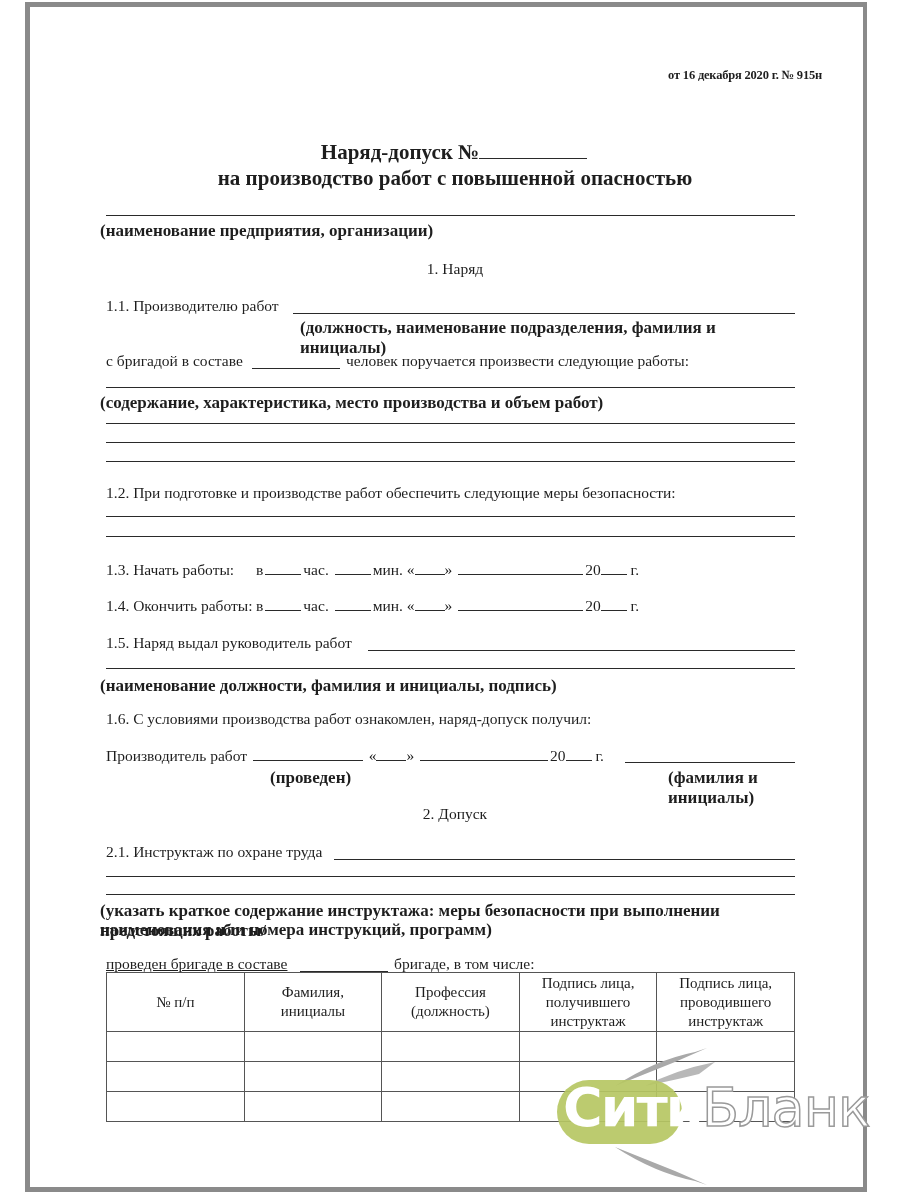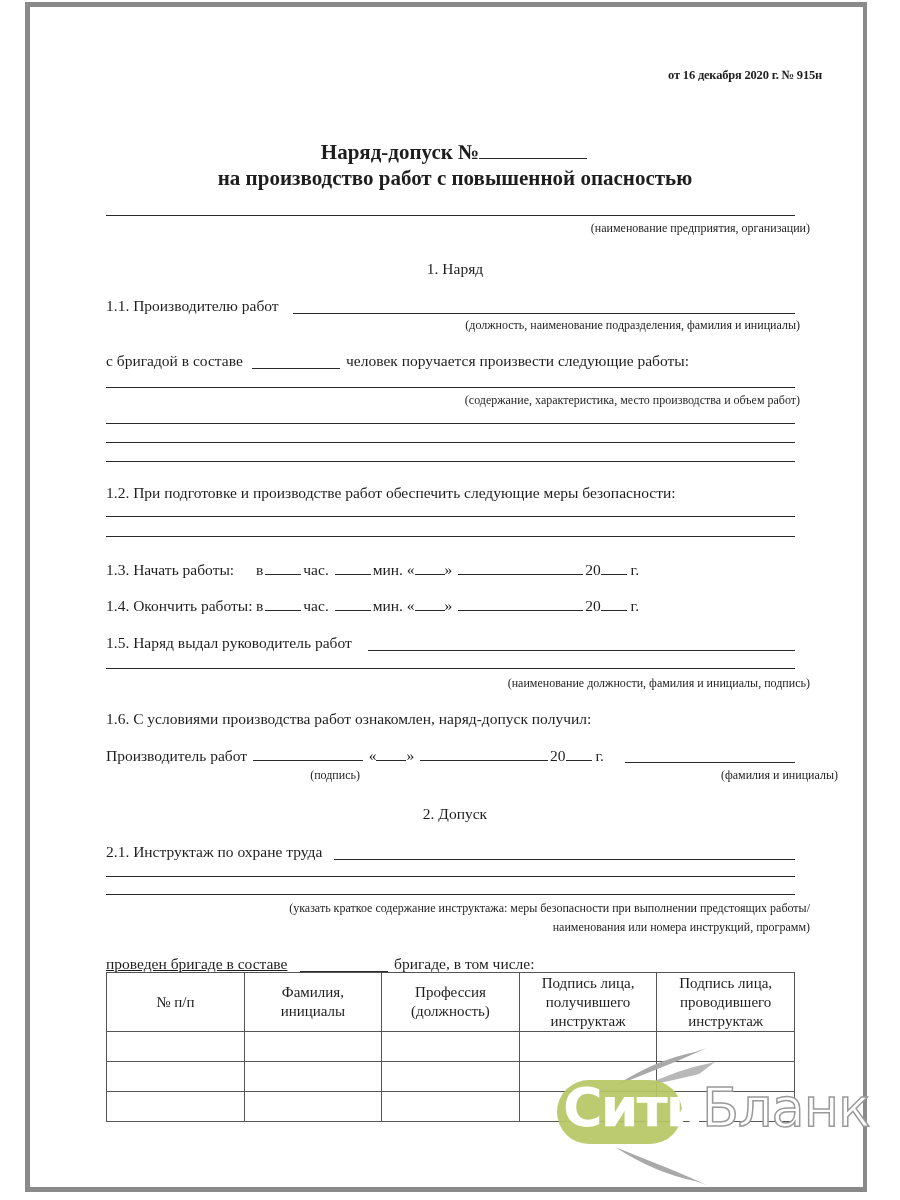--- a/index.html
+++ b/index.html
@@ -7,21 +7,21 @@
          font-family: "Liberation Serif", "DejaVu Serif", serif; color: #1e1e1e; }
   .page { position: absolute; left: 25px; top: 2px; width: 842px; height: 1190px;
           background: #fff; border-top: 5px solid #8a8a8a; border-left: 5px solid #8a8a8a;
           border-right: 4px solid #8a8a8a; border-bottom: 5px solid #8a8a8a; box-sizing: border-box; }
   .abs { position: absolute; }
   .appendix { right: 78px; top: 66px; width: 480px; text-align: right; font-size: 12.5px; line-height: 18px; font-weight: bold; letter-spacing: -0.2px; }
   .title { left: 100px; width: 710px; text-align: center; font-weight: bold; font-size: 21px; }
   .t1 { top: 140px; }
   .t2 { top: 166px; }
   .line { position: absolute; height: 0; border-top: 1.6px solid #2a2a2a; }
-  .hint { position: absolute; font-size: 12px; font-weight: normal; text-align: right; }
+  .hint { position: absolute; font-size: 17px; font-weight: bold; text-align: left; }
   .txt { position: absolute; font-size: 15.5px; white-space: nowrap; }
   .sec { position: absolute; left: 100px; width: 710px; text-align: center; font-size: 15.5px; }
   .blank { display: inline-block; border-bottom: 1.6px solid #2a2a2a; height: 14px; vertical-align: baseline; margin: 0 2px; }
   table.brief { position: absolute; left: 106px; top: 972px; width: 689px; border-collapse: collapse; }
   table.brief th, table.brief td { border: 1.4px solid #555; font-weight: normal; font-size: 15px; text-align: center; line-height: 19px; padding: 0; }
   table.brief th { height: 58px; }
   table.brief td { height: 29px; }
   .logo { position: absolute; left: 555px; top: 1050px; width: 300px; height: 120px; }
   .logo .pill { position: absolute; left: 2px; top: 30px; width: 125px; height: 64px; border-radius: 32px; background: #b6c763; opacity: 0.92; }
   .logo .siti { position: absolute; left: 8px; top: 26px; font-family: "DejaVu Sans", sans-serif; font-size: 54px; color: #fff; letter-spacing: -2px; font-weight: bold; }
@@ -89,21 +89,21 @@
 <div class="txt" style="left:106px;top:710px;">1.6. С условиями производства работ ознакомлен, наряд-допуск получил:</div>
 
 <div class="txt" style="left:106px;top:746px;">
   <span>Производитель работ</span>
   <span class="blank" style="width:110px;"></span>
   <span>«</span><span class="blank" style="width:30px;margin:0"></span><span>»</span>
   <span class="blank" style="width:128px;"></span><span>20</span><span class="blank" style="width:26px;margin:0"></span>
   <span>г.</span>
 </div>
 <div class="line" style="left:625px;top:762px;width:170px;"></div>
-<div class="hint" style="left:270px;width:90px;top:768px;">(подпись)</div>
+<div class="hint" style="left:270px;width:90px;top:768px;">(проведен)</div>
 <div class="hint" style="left:668px;width:170px;top:768px;">(фамилия и инициалы)</div>
 
 <div class="sec" style="top:805px;">2. Допуск</div>
 
 <div class="txt" style="left:106px;top:843px;">2.1. Инструктаж по охране труда</div>
 <div class="line" style="left:334px;top:859px;width:461px;"></div>
 <div class="line" style="left:106px;top:876px;width:689px;"></div>
 <div class="line" style="left:106px;top:894px;width:689px;"></div>
 <div class="hint" style="left:100px;width:710px;top:901px;">(указать краткое содержание инструктажа: меры безопасности при выполнении предстоящих работы/</div>
 <div class="hint" style="left:100px;width:710px;top:920px;">наименования или номера инструкций, программ)</div>

